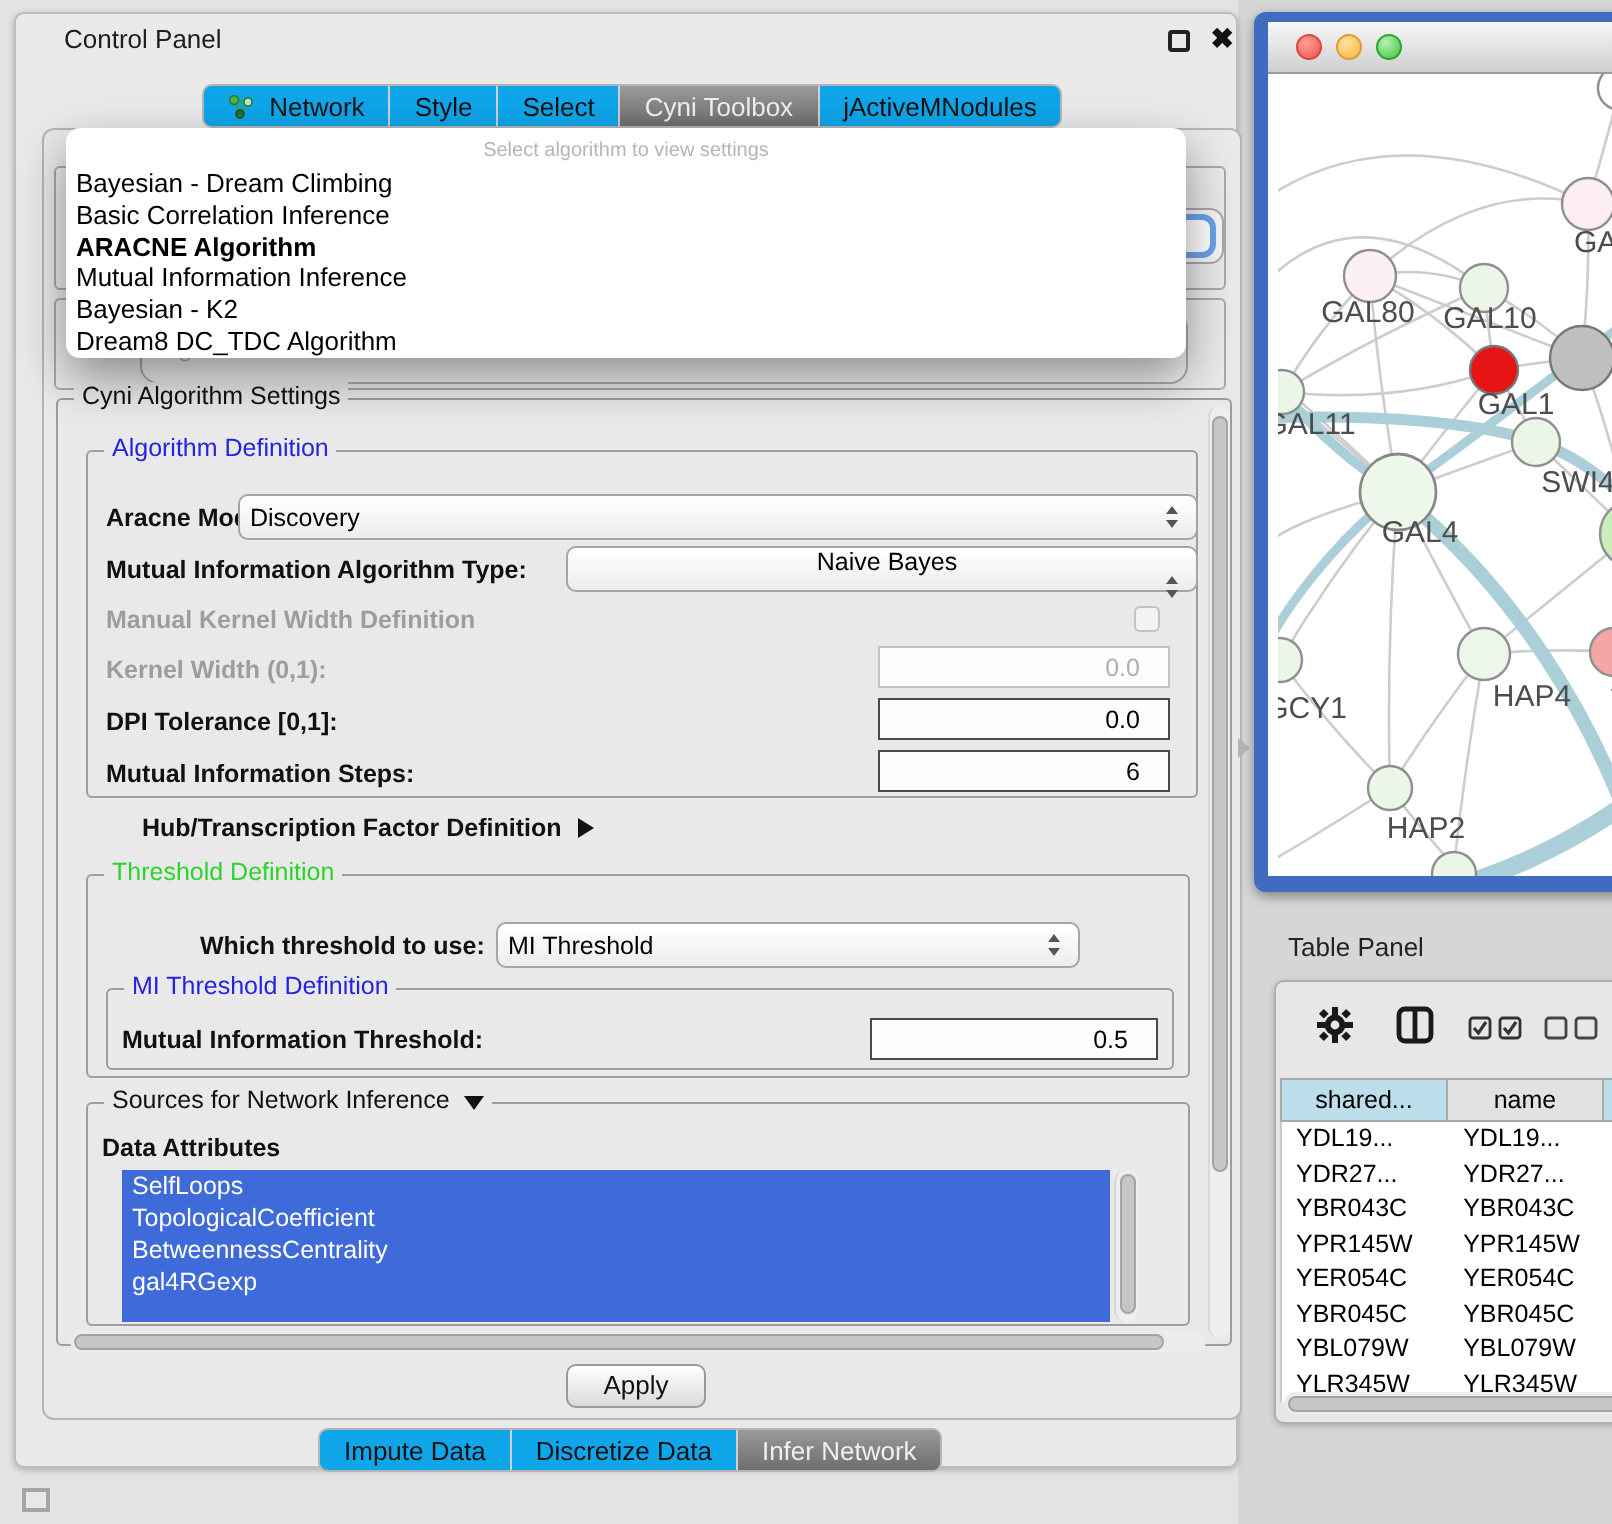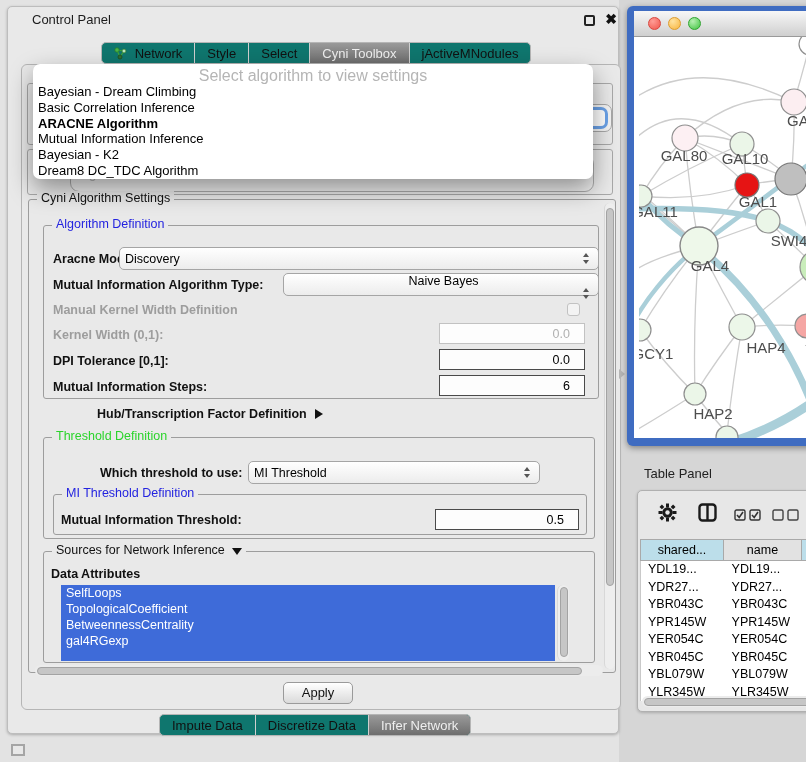--- a/index.html
+++ b/index.html
@@ -13,21 +13,21 @@
 
   
   #control-panel { left:0; top:6px; width:612px; height:728px; background:#e9e9e9;
     border:1px solid #bdbdbd; border-radius:5px; box-shadow:0 1px 3px rgba(0,0,0,.25); }
   #cp-titlebar { left:0; top:0; width:100%; height:26px; }
   #cp-title { left:10px; top:5px; font-size:13px; color:#1c1c1c; }
   #cp-float { right:30px; top:8px; width:11px; height:11px; border:2px solid #222; border-radius:2px; }
   #cp-close { right:8px; top:4px; font-size:14px; font-weight:bold; color:#111; }
 
   
-  .tabgroup { display:inline-flex; background:#0f766e; border:1px solid #b5b5b5; border-radius:5px;
+  .tabgroup { display:inline-flex; background:#0ea5e9; border:1px solid #b5b5b5; border-radius:5px;
     overflow:hidden; height:22px; font-size:13px; align-items:stretch; }
   .tab { padding:3px 12px 0 12px; color:#111; border-right:1px solid #cfcfcf; white-space:nowrap; }
   .tab:last-child { border-right:none; }
   .tab.selected { background:linear-gradient(#9a9a9a,#6e6e6e); color:#efefef; }
   #top-tabs { left:86px; top:35px; }
   #bottom-tabs { left:144px; top:707px; }
   .tab .ticon { display:inline-block; vertical-align:-2px; margin-right:4px; }
 
   
   #content-pane { left:6px; top:57px; width:600px; height:646px; background:#e9e9e9;
@@ -39,21 +39,21 @@
     border-radius:7px; background:#f4f4f4; }
   #bg-combo-focus .ring { position:absolute; right:3px; top:2px; width:22px; height:22px;
     border:3px solid #6ba2e8; border-radius:7px; background:#fff; }
   #bg-node-combo { left:55px; top:148px; width:524px; height:37px; border:1px solid #ababab;
     border-radius:9px; background:#efefef; }
   #bg-node-combo span { position:absolute; left:18px; top:10px; color:#b0b0b0; font-size:13px; }
 
   
   #algo-popup { left:18px; top:57px; width:560px; height:115px; background:#ffffff;
     border-radius:7px; box-shadow:0 10px 24px rgba(0,0,0,.4); padding-top:3px; z-index:30; }
-  #algo-popup .prompt { text-align:center; color:#b5b5b5; font-size:16px; height:17px; line-height:17px; }
+  #algo-popup .prompt { text-align:center; color:#b5b5b5; font-size:10px; height:17px; line-height:17px; }
   #algo-popup .item { padding-left:5px; font-size:13px; height:15.8px; line-height:15.8px; color:#000; white-space:nowrap; }
   #algo-popup .item.selected { font-weight:bold; }
 
   
   .groupbox { border:1px solid #9d9d9d; border-radius:3px; }
   .legend { position:absolute; top:-9px; left:8px; background:#e9e9e9; padding:0 4px;
     font-size:12.5px; color:#111; white-space:nowrap; }
   .legend.blue { color:#2323e0; }
   .legend.green { color:#2bd42b; }
 
@@ -205,21 +205,21 @@
     </div>
     <span class="abs gray-label" style="left:38px;top:296px;">Manual Kernel Width Definition</span>
     <span class="abs checkbox-disabled" style="left:552px;top:296px;"></span>
     <span class="abs gray-label" style="left:38px;top:321px;">Kernel Width (0,1):</span>
     <input class="abs num-input light" style="left: 424px; top: 316px; width: 146px; height: 21px;" readonly="" value="0.0">
     <span class="abs bold-label" style="left:38px;top:347px;">DPI Tolerance [0,1]:</span>
     <input class="abs num-input dark" style="left: 424px; top: 342px; width: 146px; height: 21px;" readonly="" value="0.0">
     <span class="abs bold-label" style="left:38px;top:373px;">Mutual Information Steps:</span>
     <input class="abs num-input dark" style="left: 424px; top: 368px; width: 146px; height: 21px;" readonly="" value="6">
 
-    <span class="abs bold-label" style="left:50px;top:400px;padding-left:32px;"><span>Hub/Transcription Factor Definition</span><span class="tri-right"></span></span>
+    <span class="abs bold-label" style="left:24px;top:400px;padding-left:32px;"><span>Hub/Transcription Factor Definition</span><span class="tri-right"></span></span>
 
     <div class="abs groupbox" style="left:28px;top:430px;width:552px;height:102px;">
       <span class="legend green">Threshold Definition</span>
     </div>
     <span class="abs bold-label" style="left:85px;top:459px;">Which threshold to use:</span>
     <div class="abs combo" style="left:233px;top:454px;width:292px;height:23px;">
       <span>MI Threshold</span>
       <span class="spin">
           <span class="arr-up"></span>
           <span class="arr-dn"></span>

